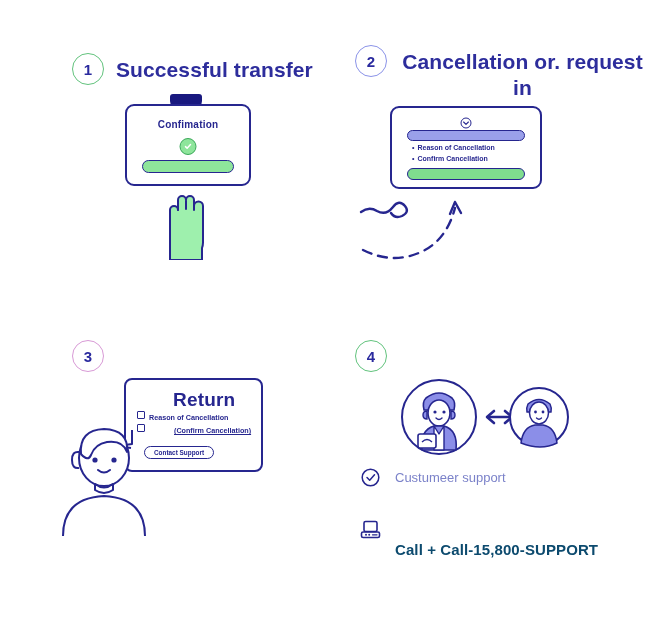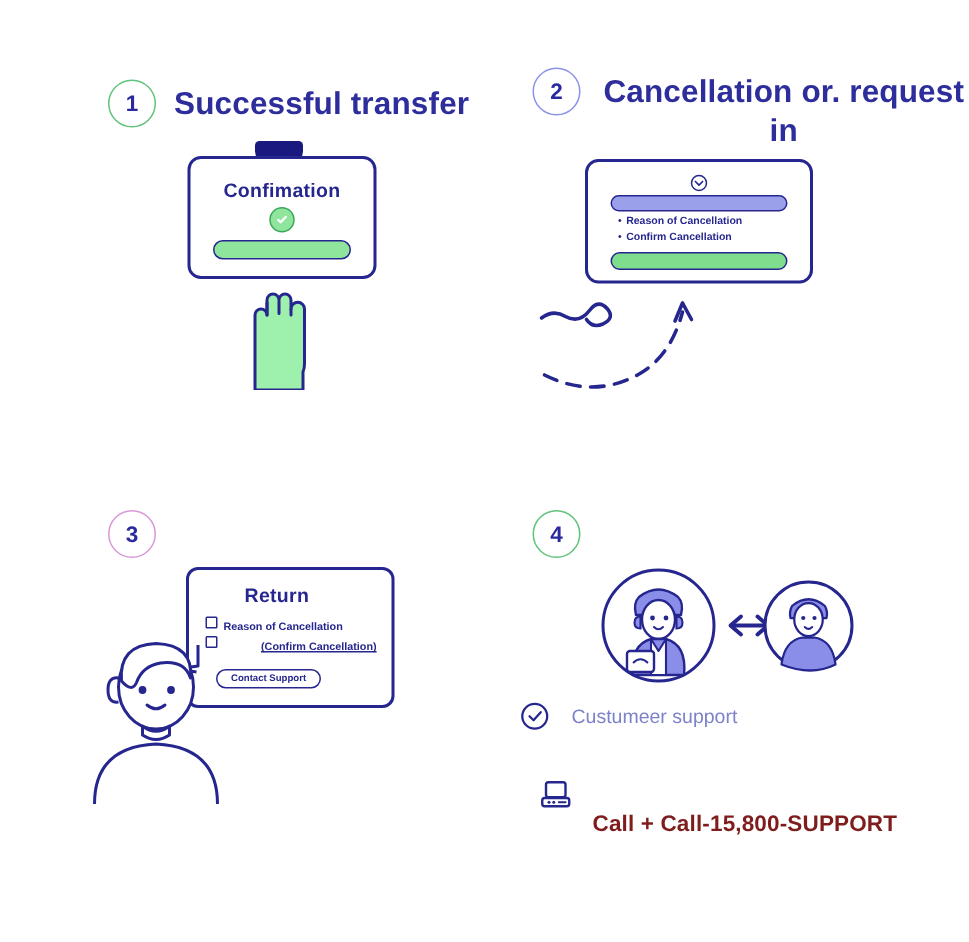--- a/index.html
+++ b/index.html
@@ -43,21 +43,21 @@
   }
   .clip:before,.clip:after{
     content:"";position:absolute;top:7px;width:8px;height:8px;
     background:#19197f;border-radius:50%;
   }
   .clip:before{left:3px;}
   .clip:after{left:20px;}
   .clip i{position:absolute;left:11.5px;top:7px;width:8px;height:8px;background:#19197f;border-radius:50%;}
   .card1-label{
     position:absolute;top:13px;left:0;right:0;text-align:center;
-    font-size:13px;font-weight:700;color:#26268f;letter-spacing:.2px;
+    font-size:10px;font-weight:700;color:#26268f;letter-spacing:.2px;
   }
   .check-dot{
     position:absolute;left:50%;top:32px;transform:translateX(-50%);
     width:15px;height:15px;border-radius:50%;
     background:#8ee59b;border:1.6px solid #3ba85a;
     display:flex;align-items:center;justify-content:center;
   }
   .check-dot svg{display:block;}
   .bar-green{
     position:absolute;left:15px;right:15px;top:54px;height:11px;
@@ -85,22 +85,22 @@
     background:#7fdd8e;border:1.4px solid #26268f;border-radius:6px;
   }
   .arrow2{position:absolute;left:355px;top:190px;}
 
   
   .card3{
     position:absolute;left:124px;top:378px;width:135px;height:90px;
     border:2px solid #26268f;border-radius:8px;background:#fff;
   }
   .card3 .r-title{
-    position:absolute;left:11px;top:9px;
-    font-size:13px;font-weight:700;color:#26268f;letter-spacing:.2px;padding-left:26px;
+    position:absolute;left:21px;top:9px;
+    font-size:19px;font-weight:700;color:#26268f;letter-spacing:.2px;padding-left:26px;
   }
   .card3 .r-list{
     position:absolute;left:11px;top:31px;
     font-size:7.2px;font-weight:600;color:#26268f;line-height:1.7;
   }
   .cb{
     display:inline-block;width:6px;height:6px;border:1px solid #26268f;
     border-radius:1px;margin-right:4px;vertical-align:1px;
   }
   .ul{text-decoration:underline;padding-left:25px;}
@@ -110,24 +110,24 @@
     padding:2px 9px;font-size:6.4px;font-weight:600;color:#26268f;
     background:#fff;
   }
   .person3{position:absolute;left:57px;top:424px;}
 
   
   .agents{position:absolute;left:400px;top:378px;}
   .c4row{
     position:absolute;display:flex;align-items:center;gap:14px;
   }
-  .c4row.r1{left:345px;top:468px;justify-content:space-between;}
+  .c4row.r1{left:359px;top:468px;justify-content:space-between;}
   .c4row.r2{left:359px;top:500px;}
   .c4-label{font-size:13px;color:#7b82c9;font-weight:400;}
-  .c4-label.strong{font-size:15px;color:#7f1d1d;font-weight:700;letter-spacing:.1px;margin-top:41px;}
+  .c4-label.strong{font-size:15px;color:#0c4a6e;font-weight:700;letter-spacing:.1px;margin-top:41px;}
   .ic{display:flex;align-items:center;justify-content:center;width:22px;}
 </style>
 </head>
 <body>
 
 <div class="canvas">
 
   <div class="step" style="left:72px;top:53px;">
     <div class="step-head">
       <div class="badge green">1</div>

